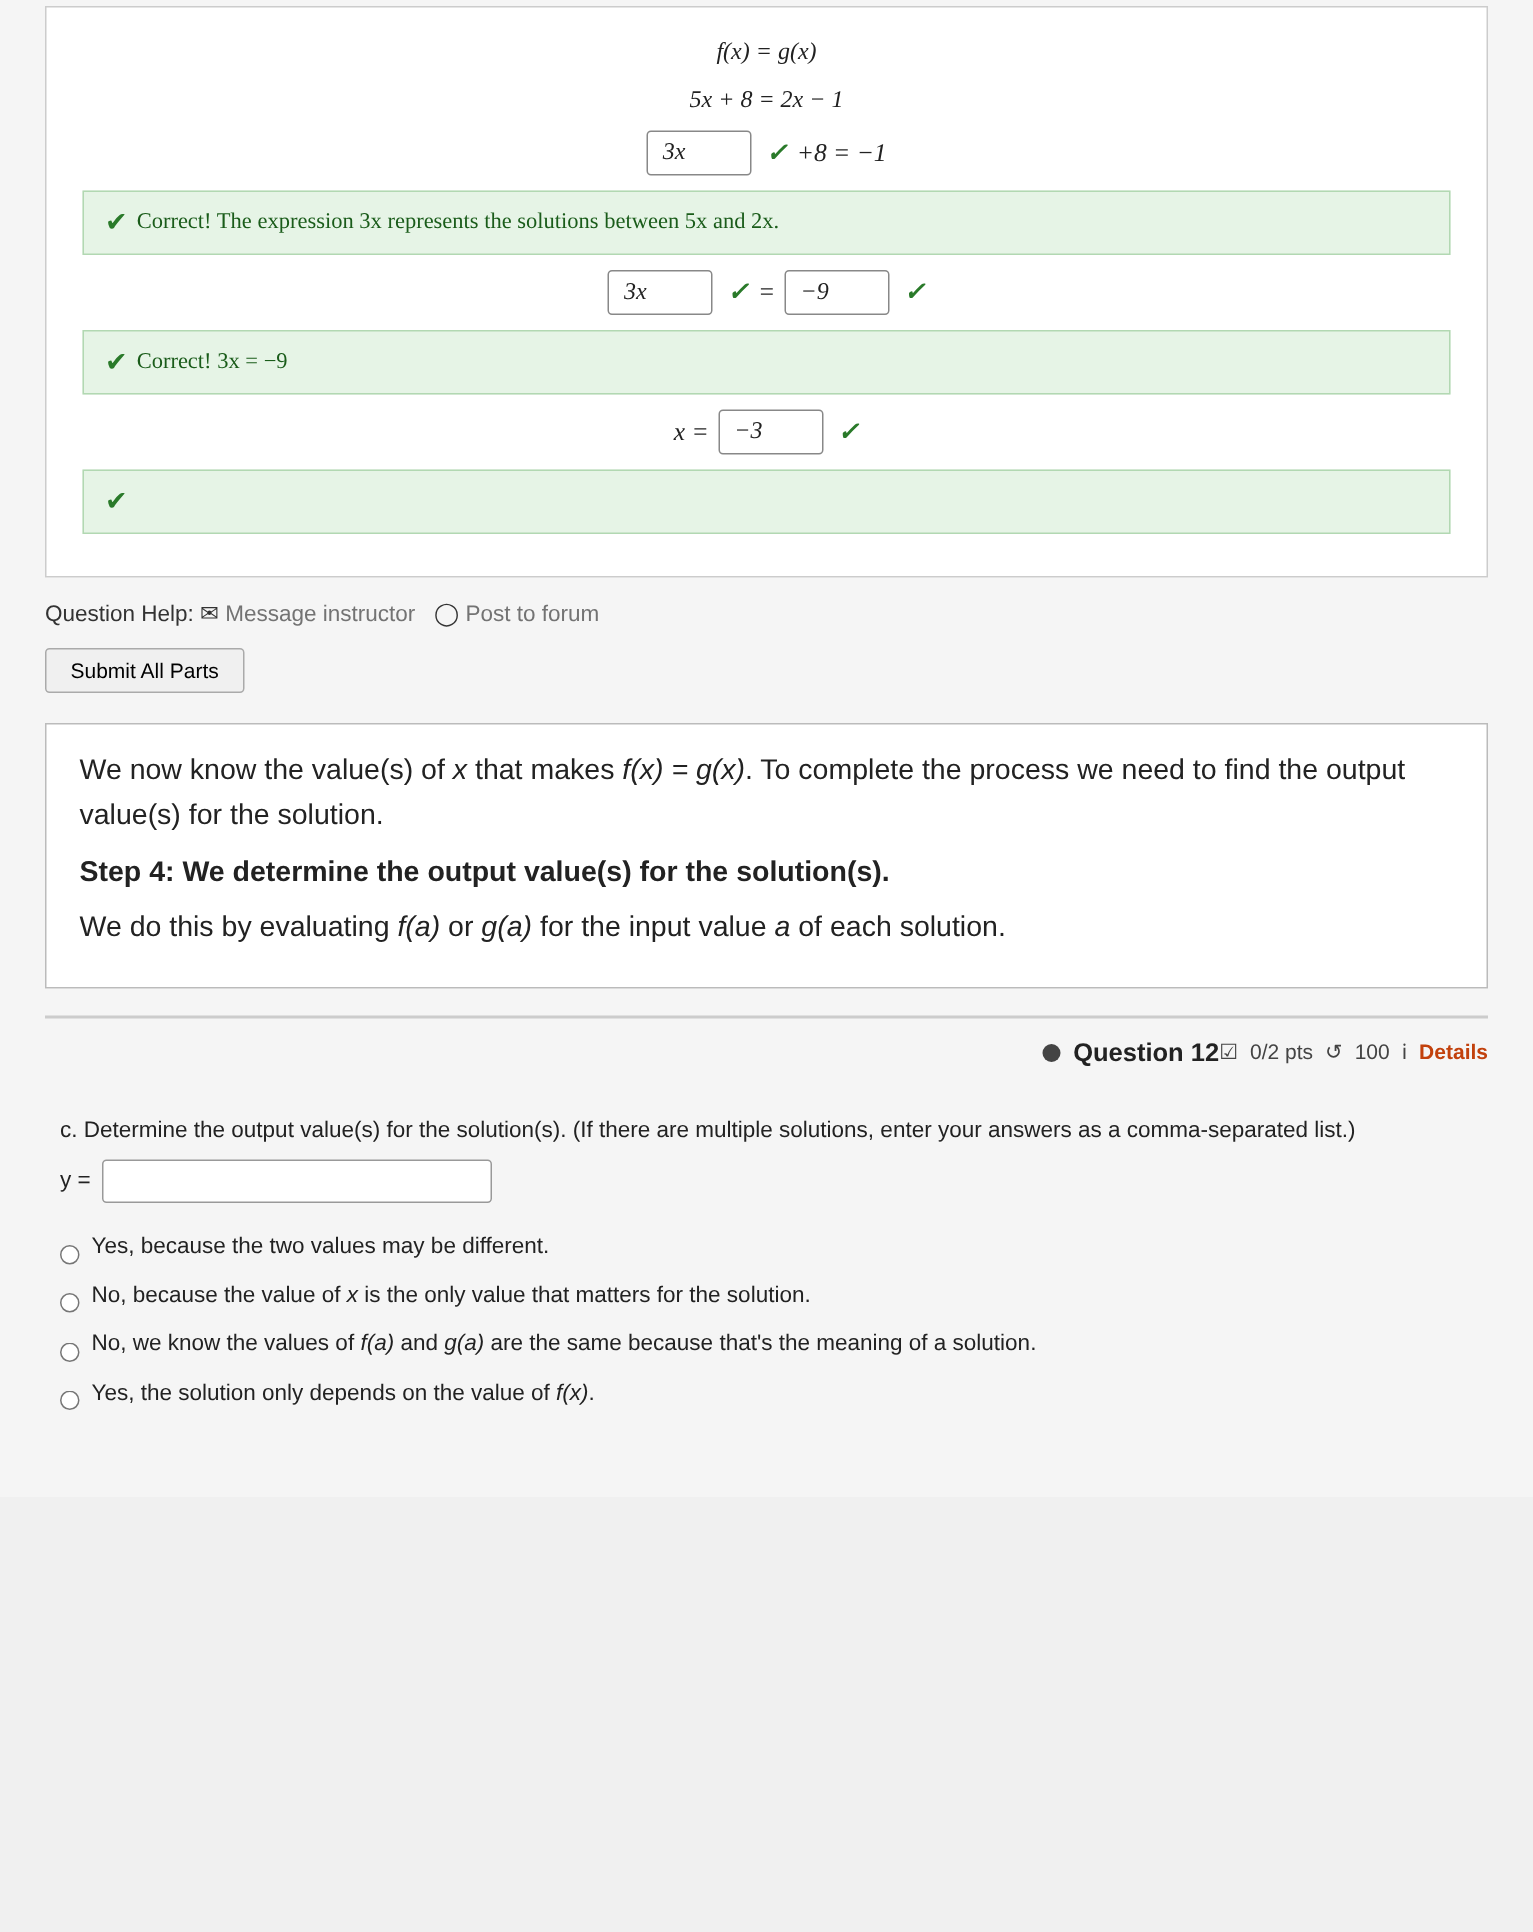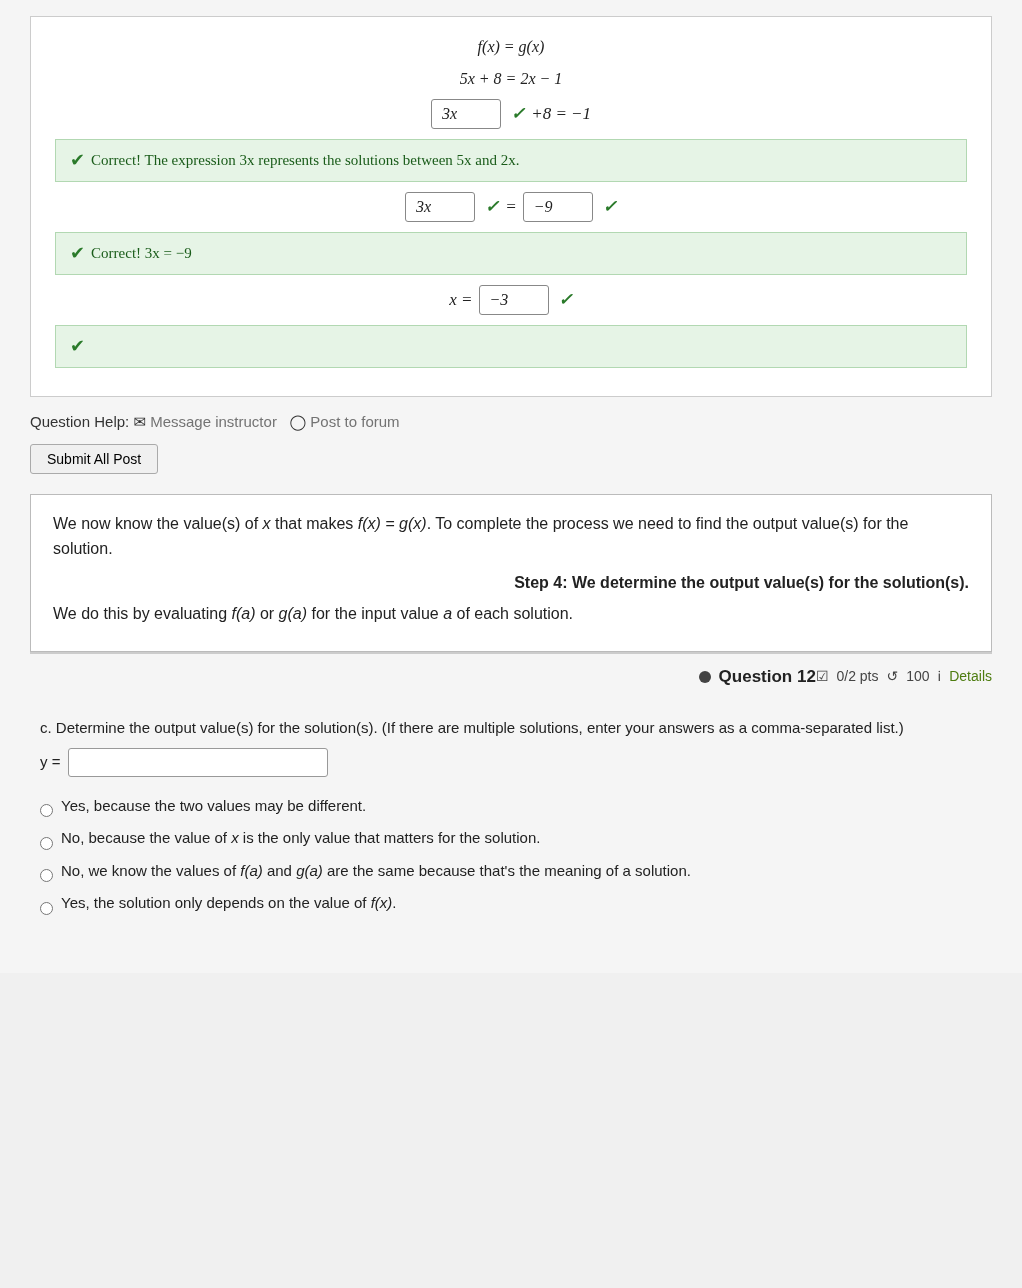--- a/index.html
+++ b/index.html
@@ -7,21 +7,21 @@
       font-family: Georgia, 'Times New Roman', serif;
       background: #f0f0f0;
       color: #222;
       font-size: 16px;
       line-height: 1.5;
     }
     .page {
       max-width: 1022px;
       margin: 0 auto;
       background: #f5f5f5;
-      padding: 16px 30px 40px 30px;
+      padding: 4px 30px 40px 30px;
     }
 
     
     .math-section {
       background: #fff;
       border: 1px solid #ccc;
       padding: 18px 24px;
       margin-bottom: 10px;
     }
     .math-center {
@@ -83,30 +83,29 @@
       border-radius: 3px;
       font-family: Arial, sans-serif;
       margin-bottom: 20px;
     }
 
     
     .info-box {
       border: 1px solid #bbb;
       background: #fff;
       padding: 16px 22px;
-      margin-bottom: 0;
-      font-family: Arial, sans-serif;
-      font-size: 16px;
+      margin-bottom: 18px;
+      font-family: Arial, sans-serif;
+      font-size: 19px;
       line-height: 1.6;
     }
     .info-box p { margin-bottom: 8px; }
     .info-box .step-title {
       font-weight: bold;
       margin-bottom: 6px;
-      text-align: right;
     }
 
     
     .question-header {
       display: flex;
       align-items: center;
       justify-content: flex-end;
       border-top: 2px solid #ccc;
       padding: 10px 0;
       margin-bottom: 18px;
@@ -128,23 +127,23 @@
     }
     .question-meta {
       font-family: Arial, sans-serif;
       font-size: 14px;
       color: #444;
       display: flex;
       align-items: center;
       gap: 8px;
     }
     .details-link {
-      color: #4d7c0f;
+      color: #c2410c;
       text-decoration: none;
-      font-weight: 400;
+      font-weight: 700;
     }
 
     
     .question-body {
       font-family: Arial, sans-serif;
       font-size: 15px;
       padding: 0 10px;
     }
     .question-part {
       margin-bottom: 18px;
@@ -251,21 +250,21 @@
   <div class="question-help">
     <span>Question Help:</span>
     <span> ✉</span>
     <a href="#">Message instructor</a>
     &nbsp;
     <span>◯</span>
     <a href="#">Post to forum</a>
   </div>
 
   
-  <button class="submit-btn">Submit All Post</button>
+  <button class="submit-btn">Submit All Parts</button>
 
   
   <div class="info-box">
     <p>
       We now know the value(s) of <span class="math">x</span> that makes <span class="math">f(x) = g(x)</span>. To complete the process we need to find the output value(s) for the solution.
     </p>
     <p class="step-title">Step 4: We determine the output value(s) for the solution(s).</p>
     <p>
       We do this by evaluating <span class="math">f(a)</span> or <span class="math">g(a)</span> for the input value <span class="math">a</span> of each solution.
     </p>

